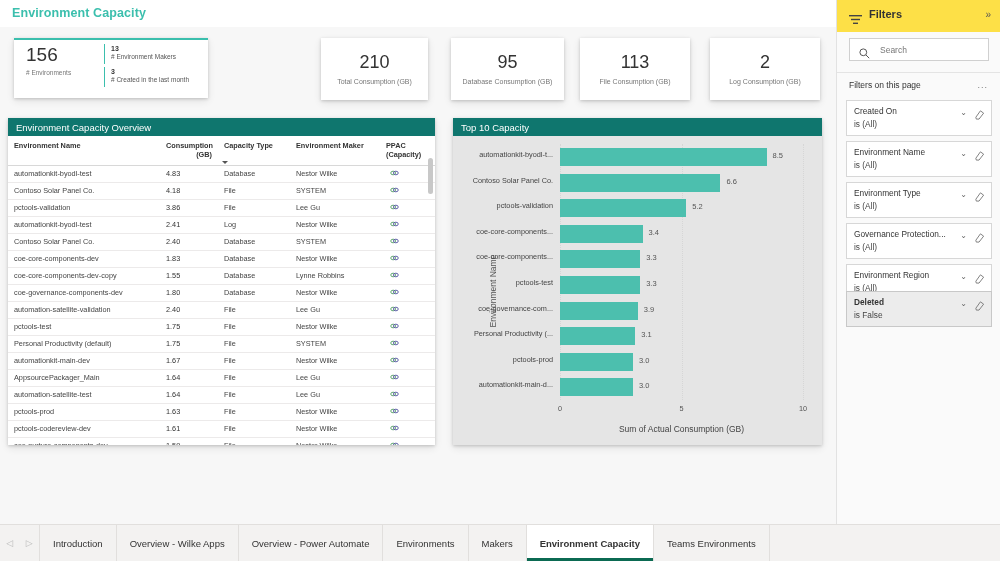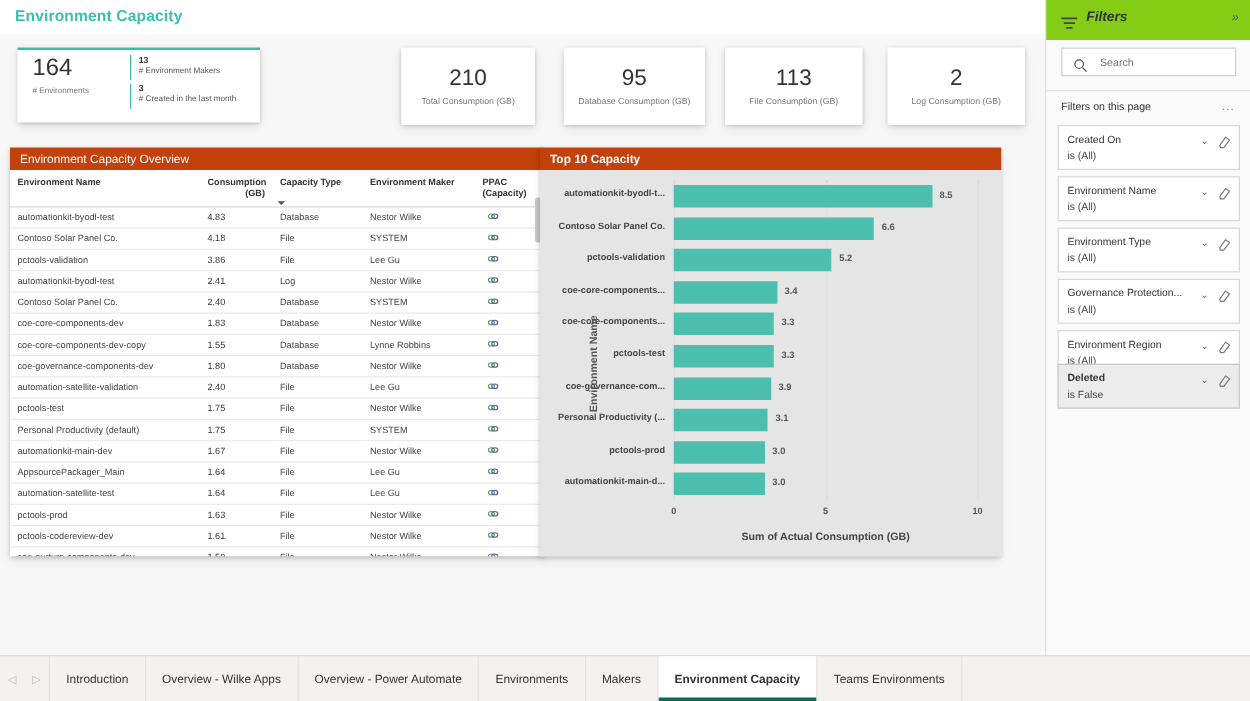--- a/index.html
+++ b/index.html
@@ -71,21 +71,21 @@
     font-size: 7px; color: #777;
   }
   #kpi-total { left: 321px; width: 107px; }
   #kpi-db    { left: 451px; width: 113px; }
   #kpi-file  { left: 580px; width: 110px; }
   #kpi-log   { left: 710px; width: 110px; }
 
   
   #tablevis { left: 8px; top: 118px; width: 427px; height: 327px; }
   .vis-title {
-    height: 18px; background: #c2410c; color: #ffffff;
+    height: 18px; background: #0f766e; color: #ffffff;
     font-size: 9.5px; padding: 4px 0 0 8px;
   }
   #tbl-wrap { position: relative; height: 309px; overflow: hidden; }
   table.grid { width: 100%; border-collapse: collapse; table-layout: fixed; }
   table.grid th {
     font-size: 7.3px; color: #333; font-weight: bold; text-align: left;
     padding: 5px 4px 6px 6px; border-bottom: 1px solid #d8d8d8;
     vertical-align: top; position: relative;
   }
   table.grid th.num { text-align: right; padding-right: 6px; }
@@ -104,21 +104,21 @@
   #tbl-scrollbar {
     position: absolute; right: 2px; top: 22px; width: 5px; height: 285px;
     background: transparent;
   }
   #tbl-thumb {
     position: absolute; right: 0; top: 0; width: 5px; height: 36px;
     background: #c8c8c8; border-radius: 3px;
   }
 
   
-  #chartvis { left: 432px; top: 118px; width: 369px; height: 327px; font-weight: bold; }
+  #chartvis { left: 453px; top: 118px; width: 369px; height: 327px; }
   #chart-body { position: relative; height: 309px; background: #e5e5e5; }
   #plot {
     position: absolute; left: 107px; top: 8px; width: 243px; height: 256px;
   }
   .gridline {
     position: absolute; top: 0; width: 1px; height: 100%;
     border-left: 1px dotted #d6d6d6;
   }
   .bar-row {
     position: relative; height: 25.6px;
@@ -146,21 +146,21 @@
     position: absolute; top: 268px; font-size: 7.3px; color: #555;
     transform: translateX(-50%);
   }
 
   
   #filterpane {
     position: absolute; left: 836px; top: 0; width: 164px; height: 524px;
     background: #fafafa; border-left: 1px solid #e2e2e2;
   }
   #fp-head {
-    position: relative; height: 32px; background: #84cc16; font-style: italic;
+    position: relative; height: 32px; background: #fde047;
   }
   #fp-head .fp-title {
     position: absolute; left: 32px; top: 8px;
     font-size: 11px; font-weight: bold; color: #333;
   }
   #filter-icon { position: absolute; left: 12px; top: 11px; }
   #fp-collapse {
     position: absolute; right: 9px; top: 9px; font-size: 10px; color: #555;
   }
   #fp-search {
@@ -227,21 +227,21 @@
 
   <div id="canvas">
 
     <div id="page-header">
       <div class="title">Environment Capacity</div>
     </div>
 
     <div class="card" id="multirow">
       <div class="accent"></div>
       <div class="mcol-a">
-        <div class="big">164</div>
+        <div class="big">156</div>
         <div class="biglbl"># Environments</div>
       </div>
       <div class="mcol-b">
         <div class="mrow">
           <div class="mnum">13</div>
           <div class="mlbl"># Environment Makers</div>
         </div>
         <div class="mrow">
           <div class="mnum">3</div>
           <div class="mlbl"># Created in the last month</div>

